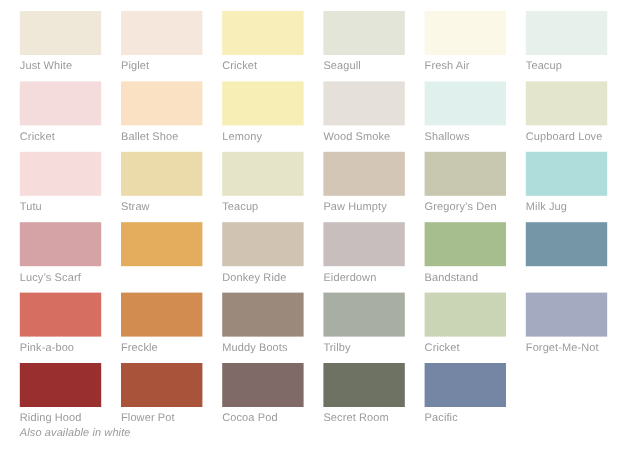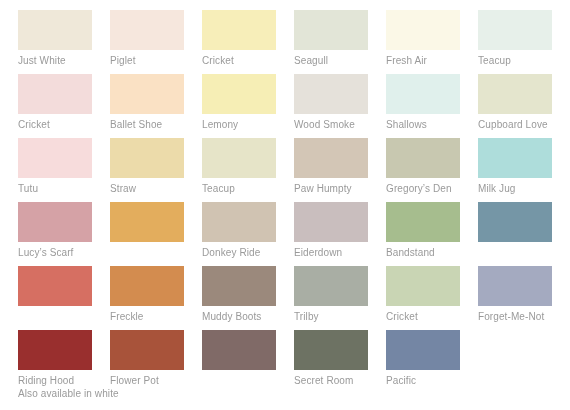--- a/index.html
+++ b/index.html
@@ -47,20 +47,21 @@
     letter-spacing: 0.1px;
   }
   #footer-note {
     position: absolute;
     left: 18px;
     top: 388px;
     font-size: 10px;
     line-height: 12px;
     color: #9a9a9a;
     letter-spacing: 0.1px;
+    font-style: italic;
   }
 </style>
 </head>
 <body>
 
 <div id="palette-page">
 
   <div id="swatch-grid">
       <div class="swatch-cell">
         <span class="swatch-chip" style="background-color: rgb(239, 232, 217);"></span>
@@ -151,20 +152,21 @@
       </div>
       <div class="swatch-cell">
         <span class="swatch-chip" style="background-color: rgb(166, 189, 142);"></span>
         <span class="swatch-label">Bandstand</span>
       </div>
       <div class="swatch-cell">
         <span class="swatch-chip" style="background-color: rgb(117, 150, 166);"></span>
       </div>
       <div class="swatch-cell">
         <span class="swatch-chip" style="background-color: rgb(214, 111, 98);"></span>
+        <span class="swatch-label">Pink-a-boo</span>
       </div>
       <div class="swatch-cell">
         <span class="swatch-chip" style="background-color: rgb(211, 140, 79);"></span>
         <span class="swatch-label">Freckle</span>
       </div>
       <div class="swatch-cell">
         <span class="swatch-chip" style="background-color: rgb(155, 137, 124);"></span>
         <span class="swatch-label">Muddy Boots</span>
       </div>
       <div class="swatch-cell">
@@ -182,20 +184,21 @@
       <div class="swatch-cell">
         <span class="swatch-chip" style="background-color: rgb(153, 47, 46);"></span>
         <span class="swatch-label">Riding Hood</span>
       </div>
       <div class="swatch-cell">
         <span class="swatch-chip" style="background-color: rgb(168, 83, 58);"></span>
         <span class="swatch-label">Flower Pot</span>
       </div>
       <div class="swatch-cell">
         <span class="swatch-chip" style="background-color: rgb(128, 106, 103);"></span>
+        <span class="swatch-label">Cocoa Pod</span>
       </div>
       <div class="swatch-cell">
         <span class="swatch-chip" style="background-color: rgb(109, 114, 99);"></span>
         <span class="swatch-label">Secret Room</span>
       </div>
       <div class="swatch-cell">
         <span class="swatch-chip" style="background-color: rgb(116, 134, 164);"></span>
         <span class="swatch-label">Pacific</span>
       </div>
     </div>

